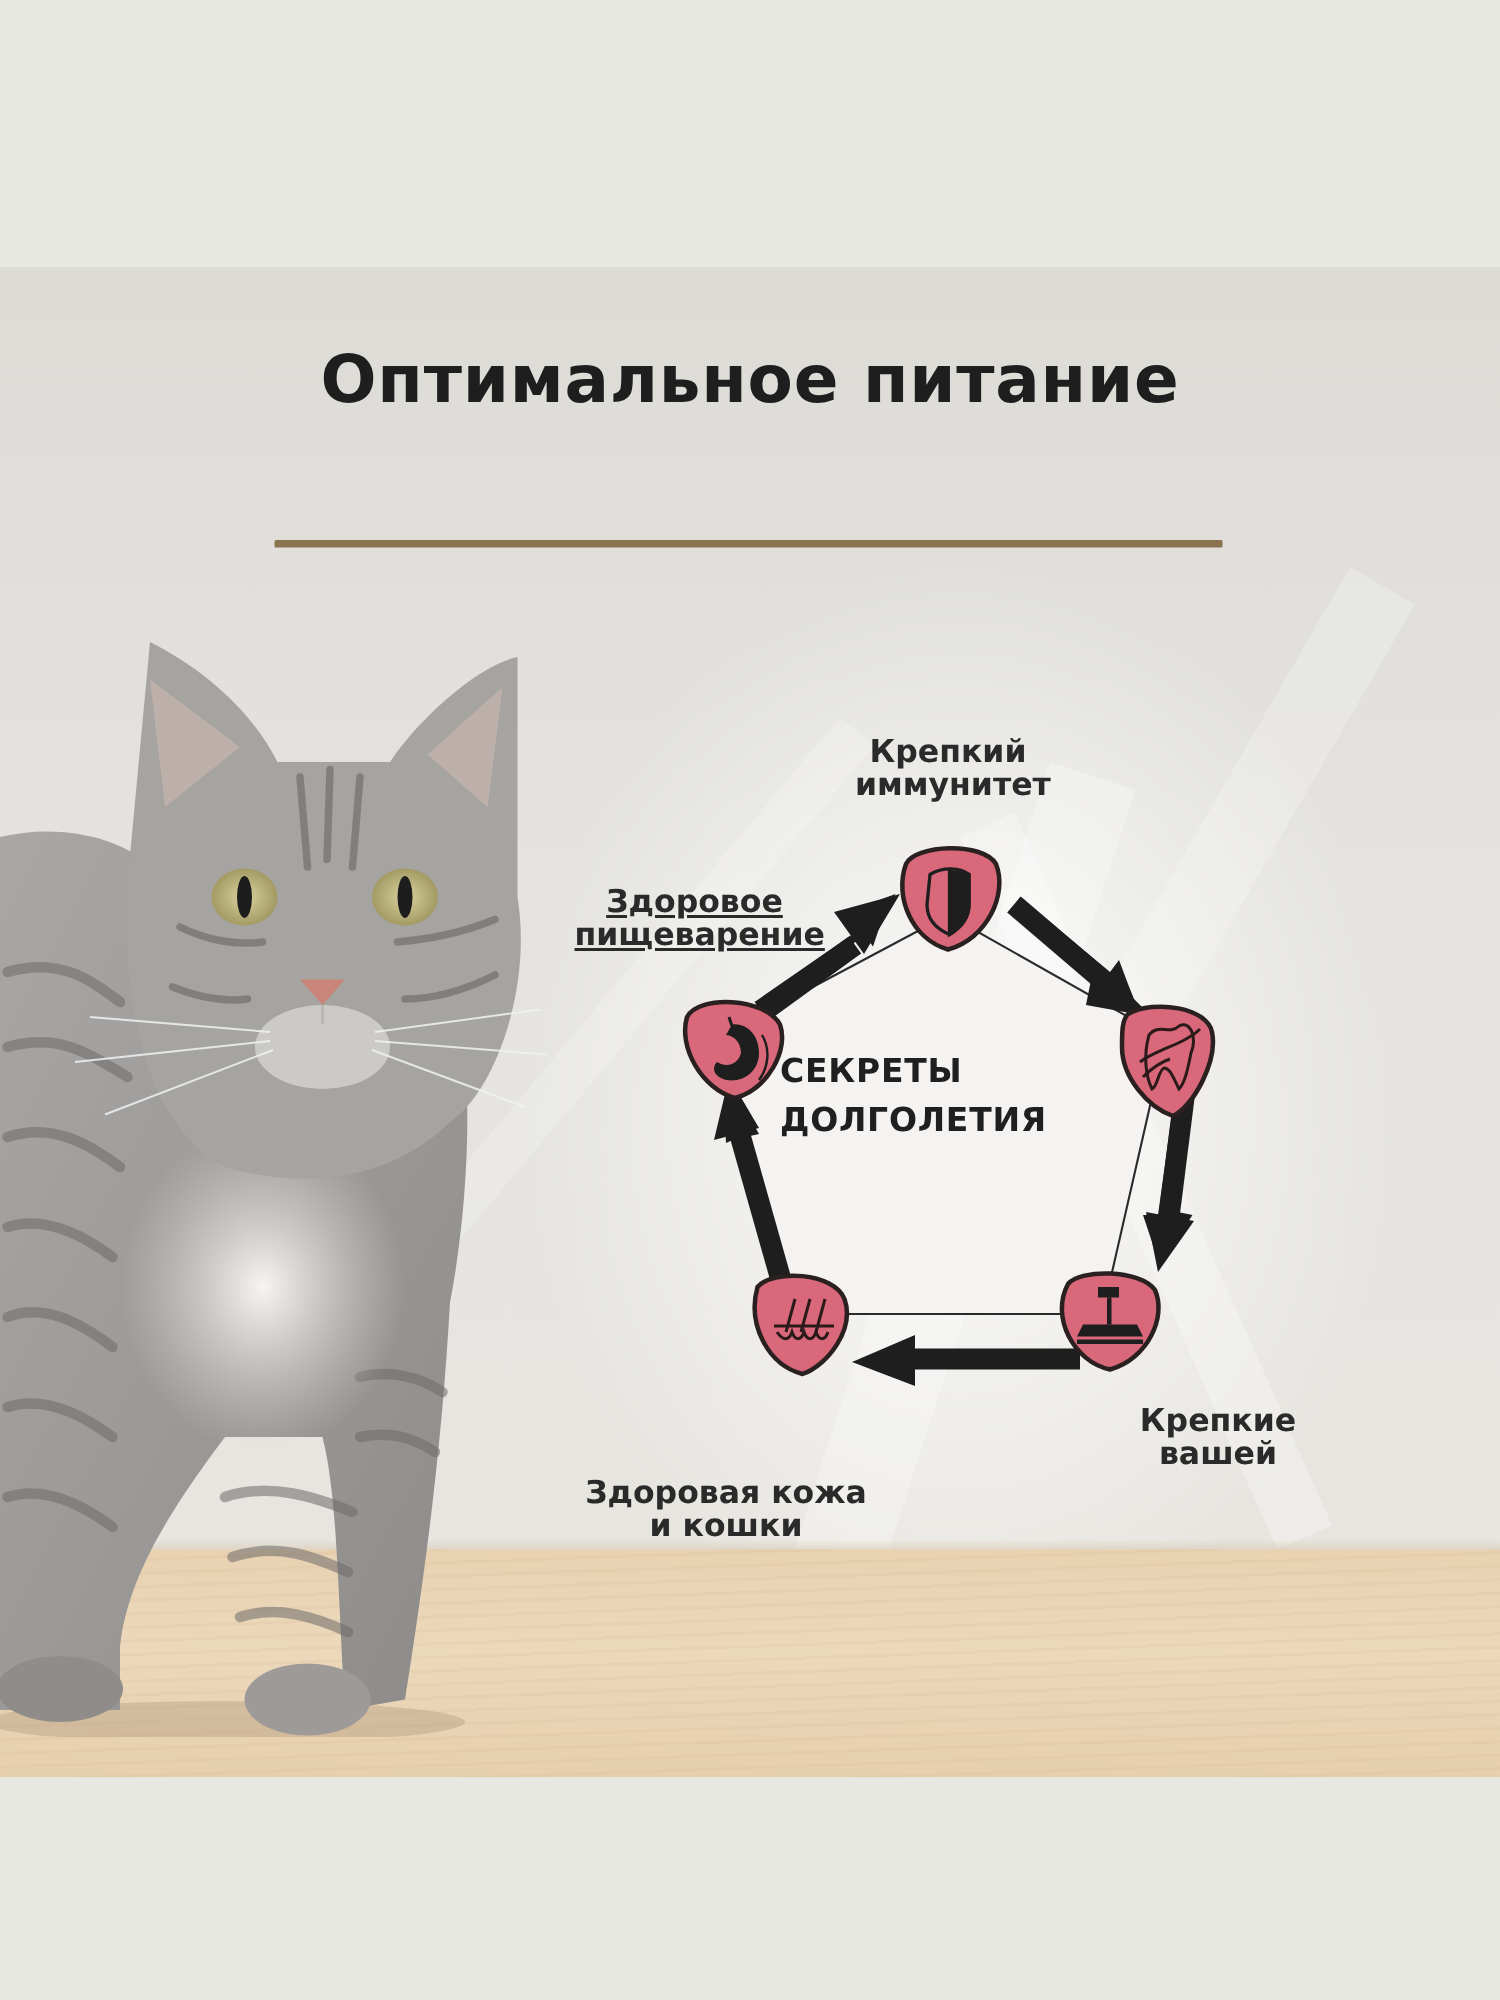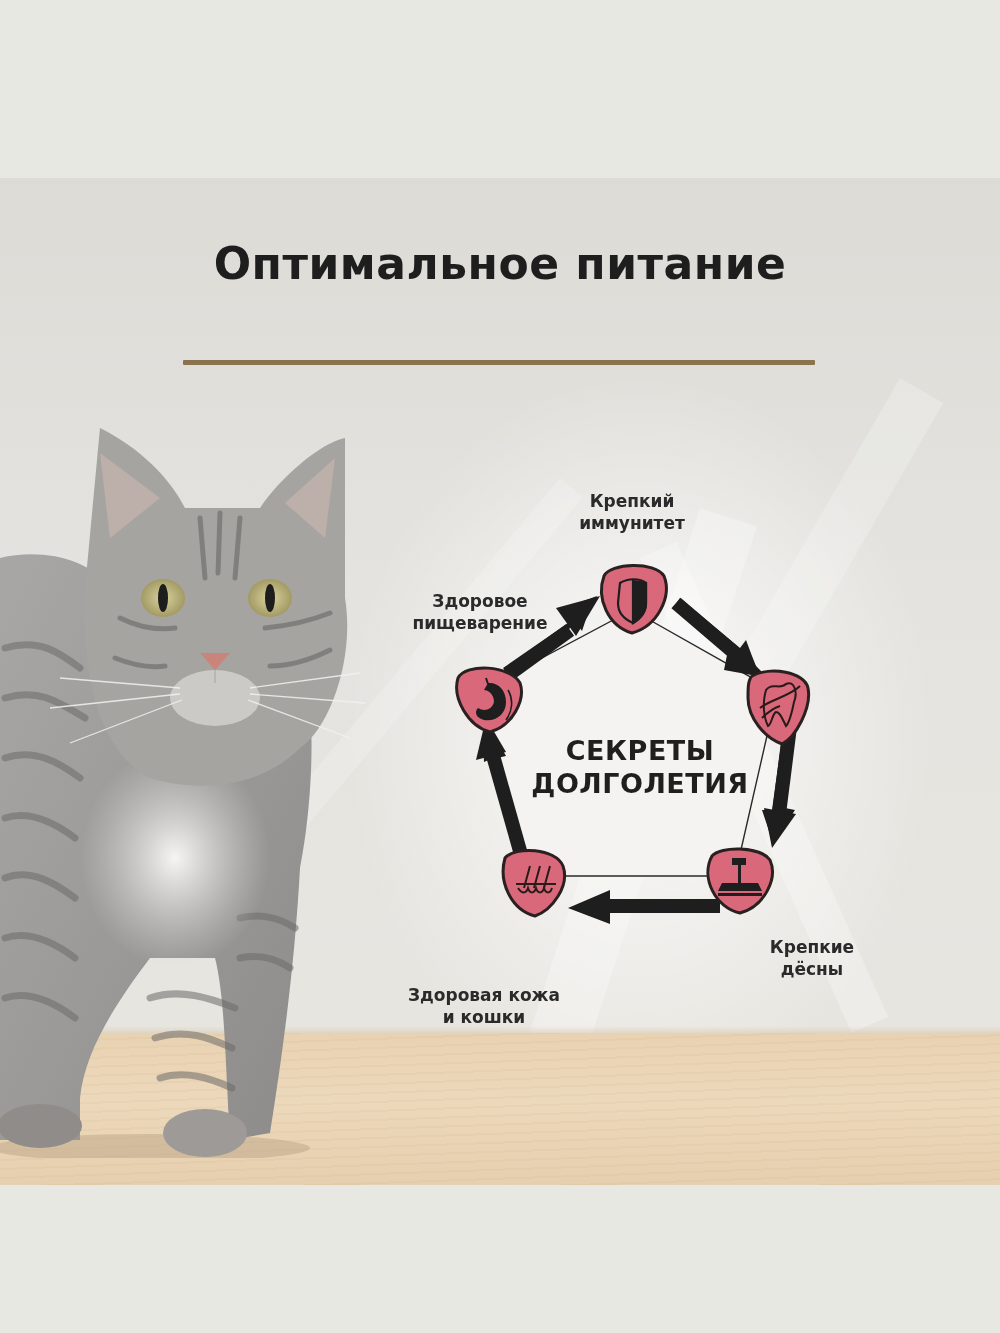--- a/index.html
+++ b/index.html
@@ -22,37 +22,37 @@
       background:
         repeating-linear-gradient(178deg, rgba(190,150,100,0.08) 0px, rgba(190,150,100,0.08) 2px, rgba(255,255,255,0) 2px, rgba(255,255,255,0) 9px),
         linear-gradient(180deg, #e8d2b2 0%, #ecd8bb 45%, #e6cfae 100%);
     }
     .floor-edge { position: absolute; left: 0; top: 848px; width: 1000px; height: 10px;
       background: linear-gradient(180deg, rgba(228,224,216,0) 0%, rgba(214,196,170,0.7) 100%); }
 
     .title {
       position: absolute; left: 0; top: 46px; width: 1000px; text-align: center;
       font-family: "DejaVu Sans", sans-serif; font-weight: bold; font-size: 44px; line-height: 60px;
-      color: #1e1e1e; letter-spacing: 0.5px; margin-top: 10px;
+      color: #1e1e1e; letter-spacing: 0.5px;
     }
     .title-line { display: block; }
     .title-rule { position: absolute; left: 183px; top: 182px; width: 632px; height: 5px; background: #8b7350; border-radius: 1px; }
 
     
     .cat { position: absolute; left: 0; top: 220px; width: 380px; height: 760px; }
 
     
     .diagram { position: absolute; left: 0; top: 0; width: 1000px; height: 1007px; }
     .label {
-      position: absolute; font-family: "DejaVu Sans", sans-serif; font-weight: bold; font-size: 17px;
+      position: absolute; font-family: "DejaVu Sans", sans-serif; font-weight: bold; font-size: 21px;
       line-height: 22px; color: #2a2a2a; text-align: center; white-space: nowrap;
     }
     .center-text {
-      position: absolute; left: 520px; top: 556px; width: 240px; text-align: center;
-      font-family: "DejaVu Sans", sans-serif; font-weight: bold; font-size: 27px; line-height: 33px; color: #1f1f1f;
+      position: absolute; left: 520px; top: 520px; width: 240px; text-align: left;
+      font-family: "DejaVu Sans", sans-serif; font-weight: bold; font-size: 22px; line-height: 33px; color: #1f1f1f;
       letter-spacing: 0.5px;
     }
   </style>
 </head>
 <body>
 
 <div class="band-top"></div>
 
 <div class="canvas">
 
@@ -227,26 +227,26 @@
       <div>СЕКРЕТЫ</div>
       <div>ДОЛГОЛЕТИЯ</div>
     </div>
 
     <div class="label" style="left:570px;top:312px;width:124px;">
       <div>Крепкий</div>
       <div>иммунитет</div>
     </div>
     <div class="label" style="left:752px;top:758px;width:120px;">
       <div>Крепкие</div>
-      <div>дёсны</div>
+      <div>вашей</div>
     </div>
     <div class="label" style="left:384px;top:758px;width:200px;margin-top:48px;">
       <div>Здоровая кожа</div>
       <div>и кошки</div>
     </div>
-    <div class="label" style="left:400px;top:412px;width:160px;">
+    <div class="label" style="left:383px;top:412px;width:160px;text-decoration:underline;">
       <div>Здоровое</div>
       <div>пищеварение</div>
     </div>
   </div>
 </div>
 
 <div class="band-bottom"></div>
 
 </body></html>

